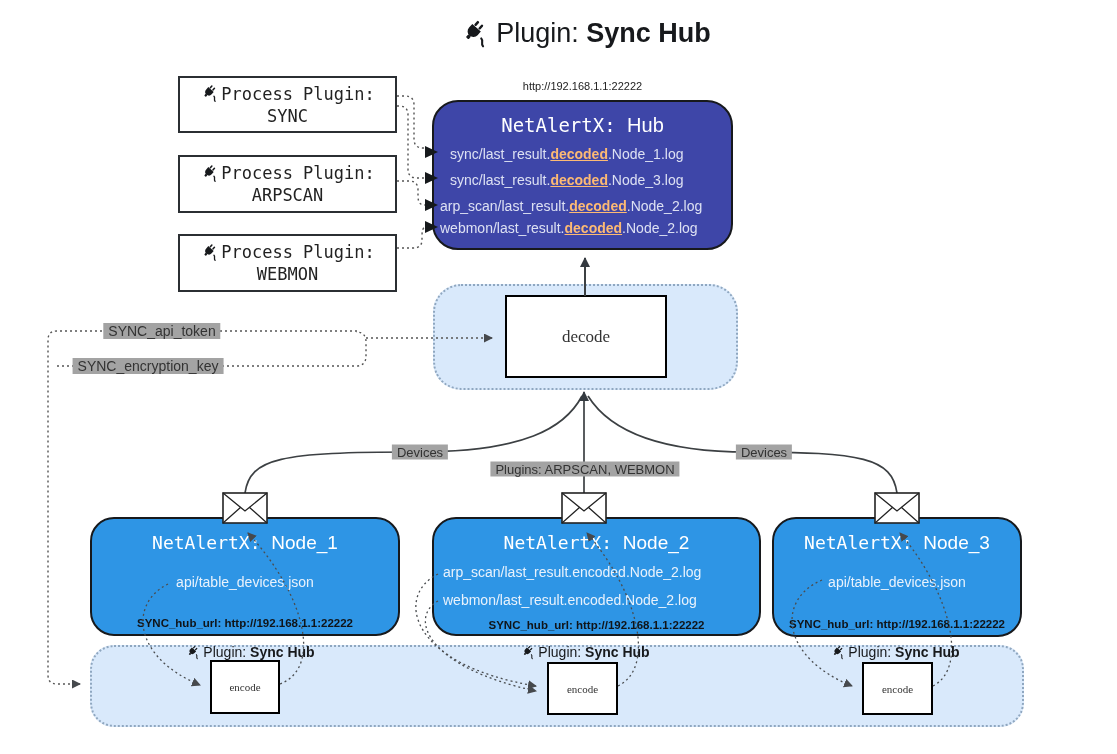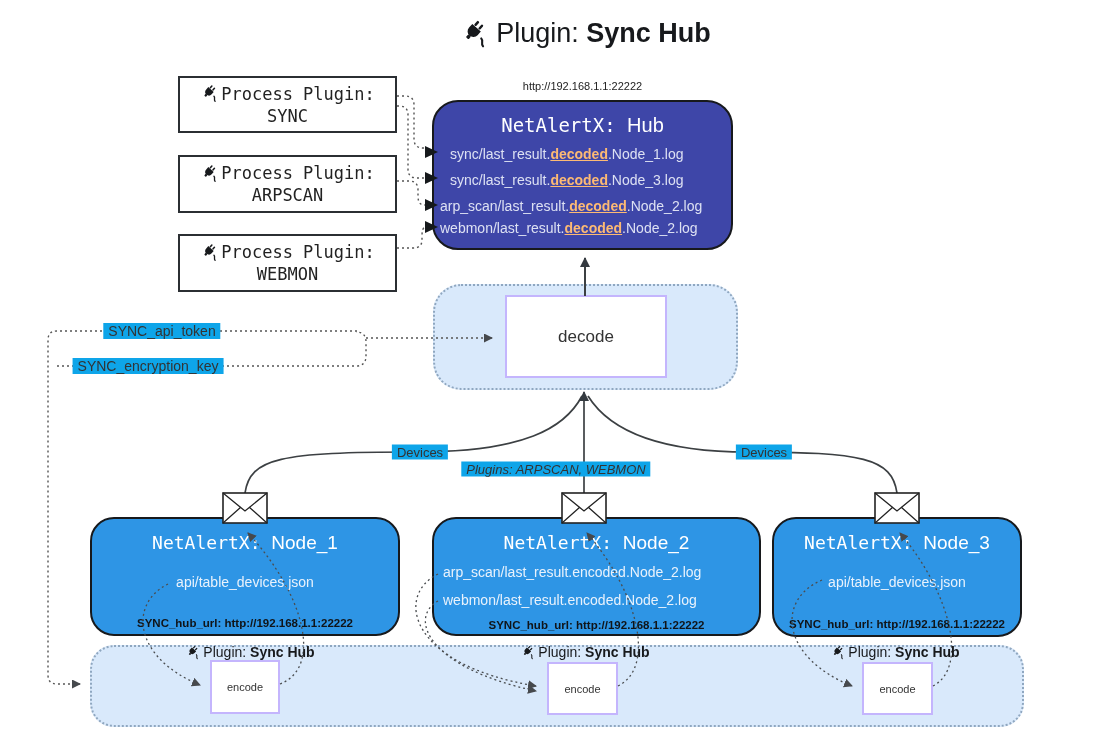--- a/index.html
+++ b/index.html
@@ -5,25 +5,25 @@
   :root{
     --hub-fill:#3E46A8; --node-fill:#2E95E5; --panel-fill:#D9E9FB;
     --panel-border:#8FA7C0; --connector:#555555; --solid-line:#3C4043;
   }
   *{box-sizing:border-box}
   body{margin:0;background:#ffffff;font-family:"Liberation Sans",sans-serif;}
   .canvas{position:relative;width:1117px;height:754px;background:#fff;overflow:hidden;}
   .panel{position:absolute;background:var(--panel-fill);border:2px dotted var(--panel-border);border-radius:26px;z-index:1;}
   .bluebox{position:absolute;background:var(--node-fill);border:2px solid #17191c;border-radius:24px;z-index:2;color:#fff;}
   .hubbox{position:absolute;background:var(--hub-fill);border:2px solid #17191c;border-radius:26px;z-index:2;color:#fff;}
-  .whitebox{position:absolute;background:#fff;border:2px solid #c4b5fd;z-index:3;display:flex;align-items:center;justify-content:center;font-family:Liberation Sans, sans-serif;color:#333;}
+  .whitebox{position:absolute;background:#fff;border:2px solid #000000;z-index:3;display:flex;align-items:center;justify-content:center;font-family:Liberation Serif, serif;color:#333;}
   .procbox{position:absolute;background:#fff;border:2px solid #2b2f33;z-index:2;display:flex;flex-direction:column;align-items:center;justify-content:center;gap:2px;font-family:"DejaVu Sans Mono",monospace;color:#222;font-size:17px;}
   .procbox .row{display:flex;align-items:center;gap:2px;}
   svg.wires{position:absolute;left:0;top:0;z-index:4;pointer-events:none;}
-  .lbl{position:absolute;z-index:5;background:#0ea5e9;color:#333;font-size:13px;padding:0 5px;transform:translate(-50%,-50%);white-space:nowrap;}
+  .lbl{position:absolute;z-index:5;background:#a3a3a3;color:#333;font-size:13px;padding:0 5px;transform:translate(-50%,-50%);white-space:nowrap;}
   .title{position:absolute;left:585px;top:18px;transform:translateX(-50%);display:flex;align-items:center;gap:7px;font-size:27px;color:#17191c;z-index:2;white-space:nowrap;}
   .title b{font-weight:700;}
   .mono{font-family:"DejaVu Sans Mono",monospace;}
   .hub-title{position:absolute;left:0;right:0;top:12px;text-align:center;font-size:19px;white-space:nowrap;}
   .hub-title b{font-family:"Liberation Sans",sans-serif;font-weight:400;font-size:20px;}
   .hub-log{position:absolute;left:0;right:0;font-size:14px;color:#dde1f3;white-space:nowrap;line-height:1;}
   .hub-log b{color:#fdba74;text-decoration:underline;}
   .node-title{position:absolute;left:0;right:0;top:13px;text-align:center;font-size:18px;white-space:nowrap;}
   .node-title b{font-family:"Liberation Sans",sans-serif;font-weight:400;font-size:19px;}
   .node-line{position:absolute;font-size:14px;color:#e9f2fc;white-space:nowrap;line-height:1;}
@@ -210,15 +210,15 @@
         <rect x="875" y="493" width="44" height="30" fill="#fff" stroke="#222" stroke-width="1.6"></rect>
         <path d="M875,493 L897,511 L919,493 M875,523 L893,507 M919,523 L901,507" fill="none" stroke="#222" stroke-width="1.3"></path>
       </g>
     </g>
   </svg>
 
   <span class="lbl" style="left:162px;top:331px;font-size:14px;">SYNC_api_token</span>
   <span class="lbl" style="left:148px;top:366px;font-size:14px;">SYNC_encryption_key</span>
   <span class="lbl" style="left:420px;top:452px;">Devices</span>
   <span class="lbl" style="left:764px;top:452px;">Devices</span>
-  <span class="lbl" style="left:556px;top:469px;font-style:italic;">Plugins: ARPSCAN, WEBMON</span>
+  <span class="lbl" style="left:585px;top:469px;">Plugins: ARPSCAN, WEBMON</span>
 
 </div>
 
 </body></html>

